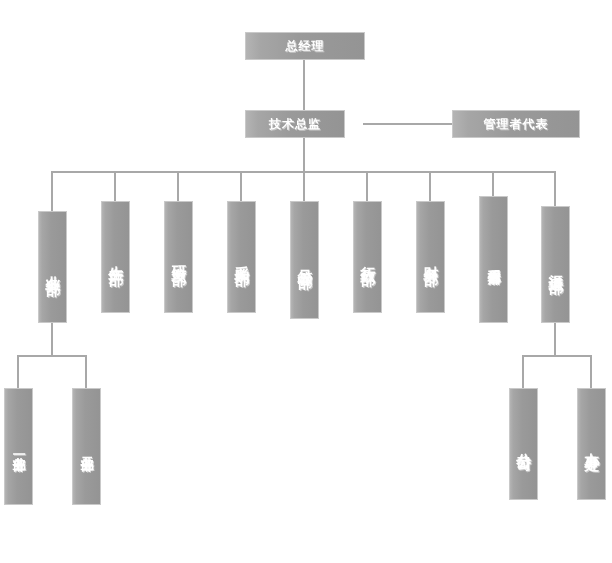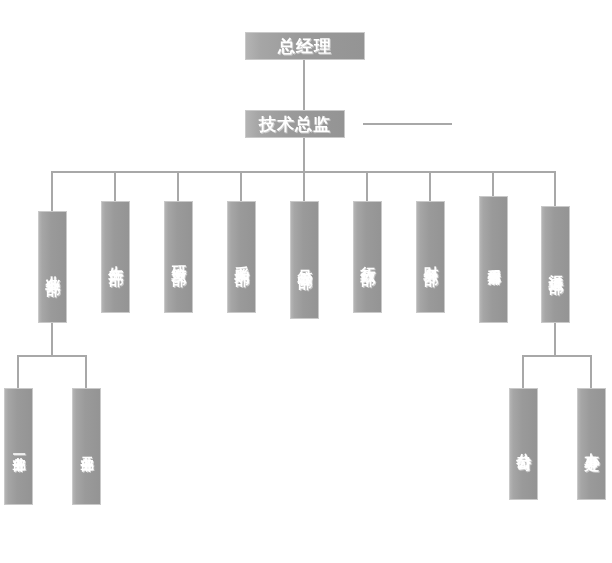--- a/index.html
+++ b/index.html
@@ -44,21 +44,21 @@
     display: flex;
     align-items: center;
     justify-content: center;
     text-shadow: 1px 1px 0 rgba(255,255,255,0.45);
     letter-spacing: 1px;
     overflow: hidden;
   }
 
   
   .node.horiz {
-    font-size: 17px;
+    font-size: 12px;
     line-height: 1;
     white-space: nowrap;
   }
 
   
   .node.vert {
     writing-mode: vertical-rl;
     text-orientation: upright;
     font-size: 15px;
     line-height: 1.12;
@@ -77,20 +77,21 @@
 <div id="chart-canvas">
 
   <div class="node horiz" style="left:245px; top:32px; width:120px; height:28px;">总经理</div>
 
   <div class="conn v" style="left:303px; top:60px; width:2px; height:50px;"></div>
 
   <div class="node horiz" style="left:245px; top:110px; width:100px; height:28px;">技术总监</div>
 
   <div class="conn h" style="left:363px; top:123px; width:89px; height:2px;"></div>
 
+  <div class="node horiz" style="left:452px; top:110px; width:128px; height:28px;">管理者代表</div>
 
   <div class="conn v" style="left:303px; top:138px; width:2px; height:33px;"></div>
 
   <div class="conn h" style="left:51px; top:171px; width:505px; height:2px;"></div>
 
   <div class="conn v" style="left:51px;  top:171px; width:2px; height:40px;"></div>
   <div class="conn v" style="left:114px; top:171px; width:2px; height:40px;"></div>
   <div class="conn v" style="left:177px; top:171px; width:2px; height:40px;"></div>
   <div class="conn v" style="left:240px; top:171px; width:2px; height:40px;"></div>
   <div class="conn v" style="left:303px; top:171px; width:2px; height:40px;"></div>

